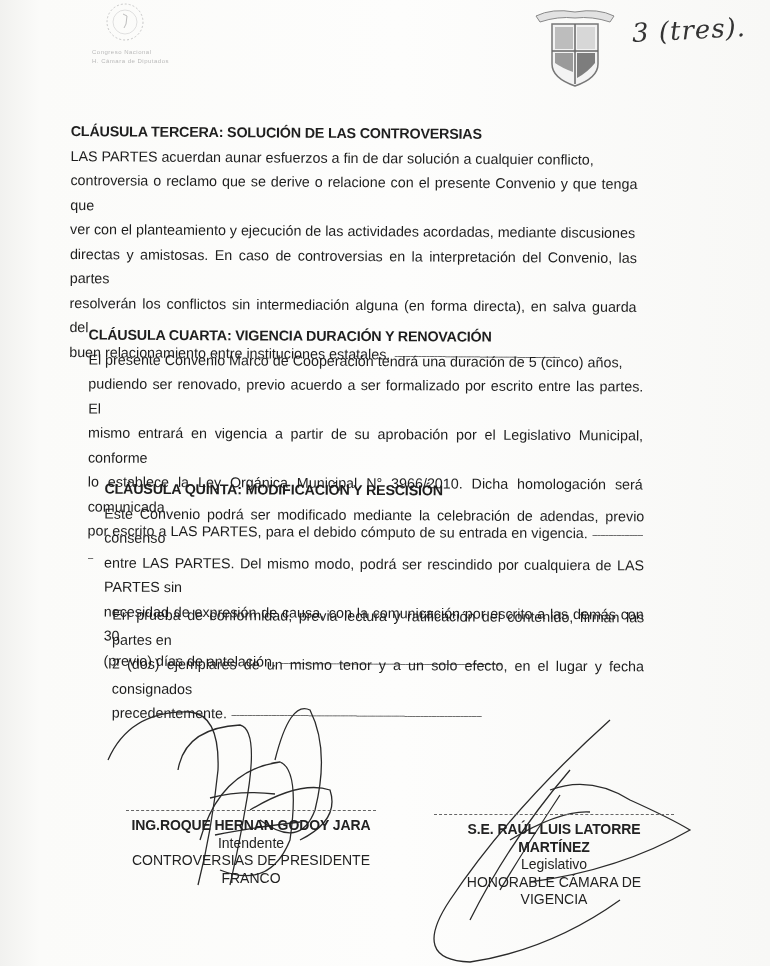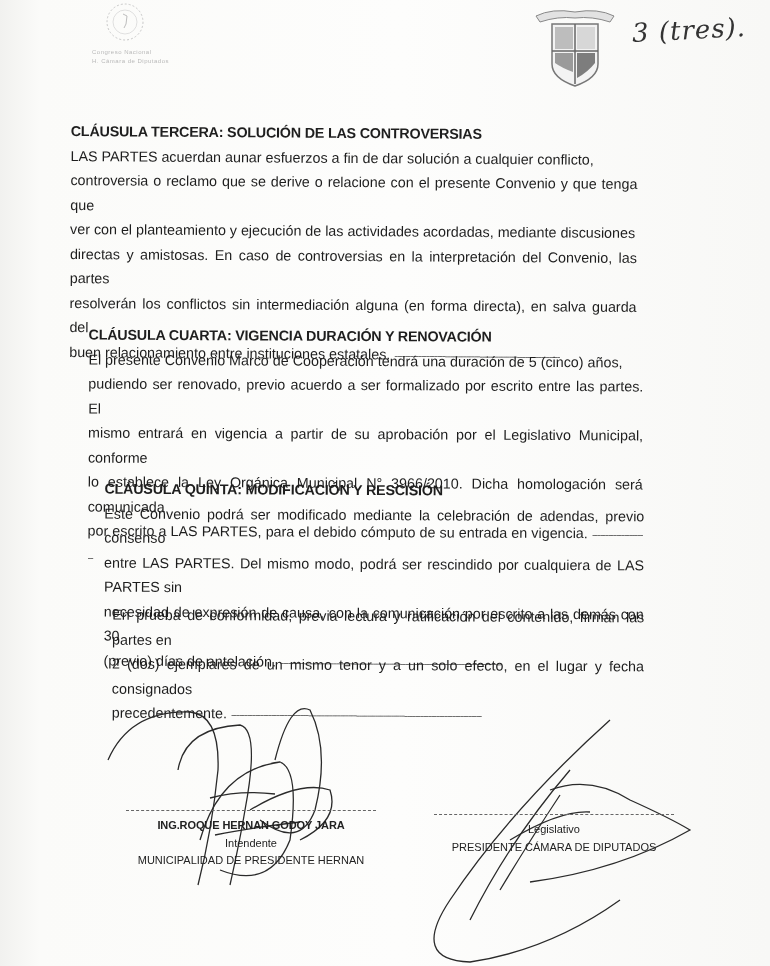--- a/index.html
+++ b/index.html
@@ -23,21 +23,21 @@
   .title { font-weight:bold; font-size:14.3px; letter-spacing:-0.2px; }
   .para { text-align:justify; }
   .para p { margin:0; }
   .dashes { letter-spacing:-1px; color:#444; font-size:11px; }
 
   #clause3 { left:70px; top:121px; width:567px; transform:rotate(0.4deg); }
   #clause4 { left:88px; top:324px; width:555px; transform:rotate(0.3deg); }
   #clause5 { left:104px; top:478px; width:540px; transform:rotate(0.3deg); }
   #closing { left:112px; top:604px; width:532px; transform:rotate(0.3deg); }
 
-  .sig { position:absolute; text-align:center; font-size:11px; line-height:17.5px; color:#222; }
+  .sig { position:absolute; text-align:center; font-size:14px; line-height:17.5px; color:#222; }
   .sig .line { border-top:1px dashed #666; margin-bottom:6px; }
   .sig .name { font-weight:bold; letter-spacing:-0.1px; }
   .sig .inst { letter-spacing:0px; }
   #sig1 { left:126px; top:810px; width:250px; }
   #sig2 { left:434px; top:814px; width:240px; }
   .scribble { position:absolute; pointer-events:none; }
 </style>
 </head>
 <body>
 
@@ -115,32 +115,33 @@
       <path d="M150 120 Q200 90 230 100 Q240 130 200 150"></path>
       <path d="M110 108 Q140 100 175 104"></path>
       <path d="M115 145 Q150 138 200 132"></path>
     </g>
   </svg>
 
   <div class="sig" id="sig1">
     <div class="line"></div>
     <div class="name">ING.ROQUE HERNAN GODOY JARA</div>
     <div>Intendente</div>
-    <div class="inst">MUNICIPALIDAD DE PRESIDENTE HERNAN</div>
+    <div class="inst">CONTROVERSIAS DE PRESIDENTE FRANCO</div>
   </div>
 
   <svg class="scribble" style="left:390px;top:700px;" width="330" height="266" viewBox="0 0 330 266">
     <g fill="none" stroke="#2a2a2a" stroke-width="1.3">
       <path d="M220 20 Q120 110 60 200 Q20 260 80 262 Q160 250 230 200"></path>
       <path d="M180 70 Q120 140 80 220"></path>
       <path d="M170 95 Q140 140 110 190"></path>
       <path d="M160 90 Q200 75 240 100 Q280 118 300 130 Q230 170 140 182"></path>
       <path d="M120 140 Q170 110 200 112"></path>
     </g>
   </svg>
 
   <div class="sig" id="sig2">
     <div class="line"></div>
+    <div class="name">S.E. RAÚL LUIS LATORRE MARTÍNEZ</div>
     <div>Legislativo</div>
-    <div class="inst">PRESIDENTE CÁMARA DE DIPUTADOS</div>
+    <div class="inst">HONORABLE CÁMARA DE VIGENCIA</div>
   </div>
 
 </div>
 
 </body></html>

